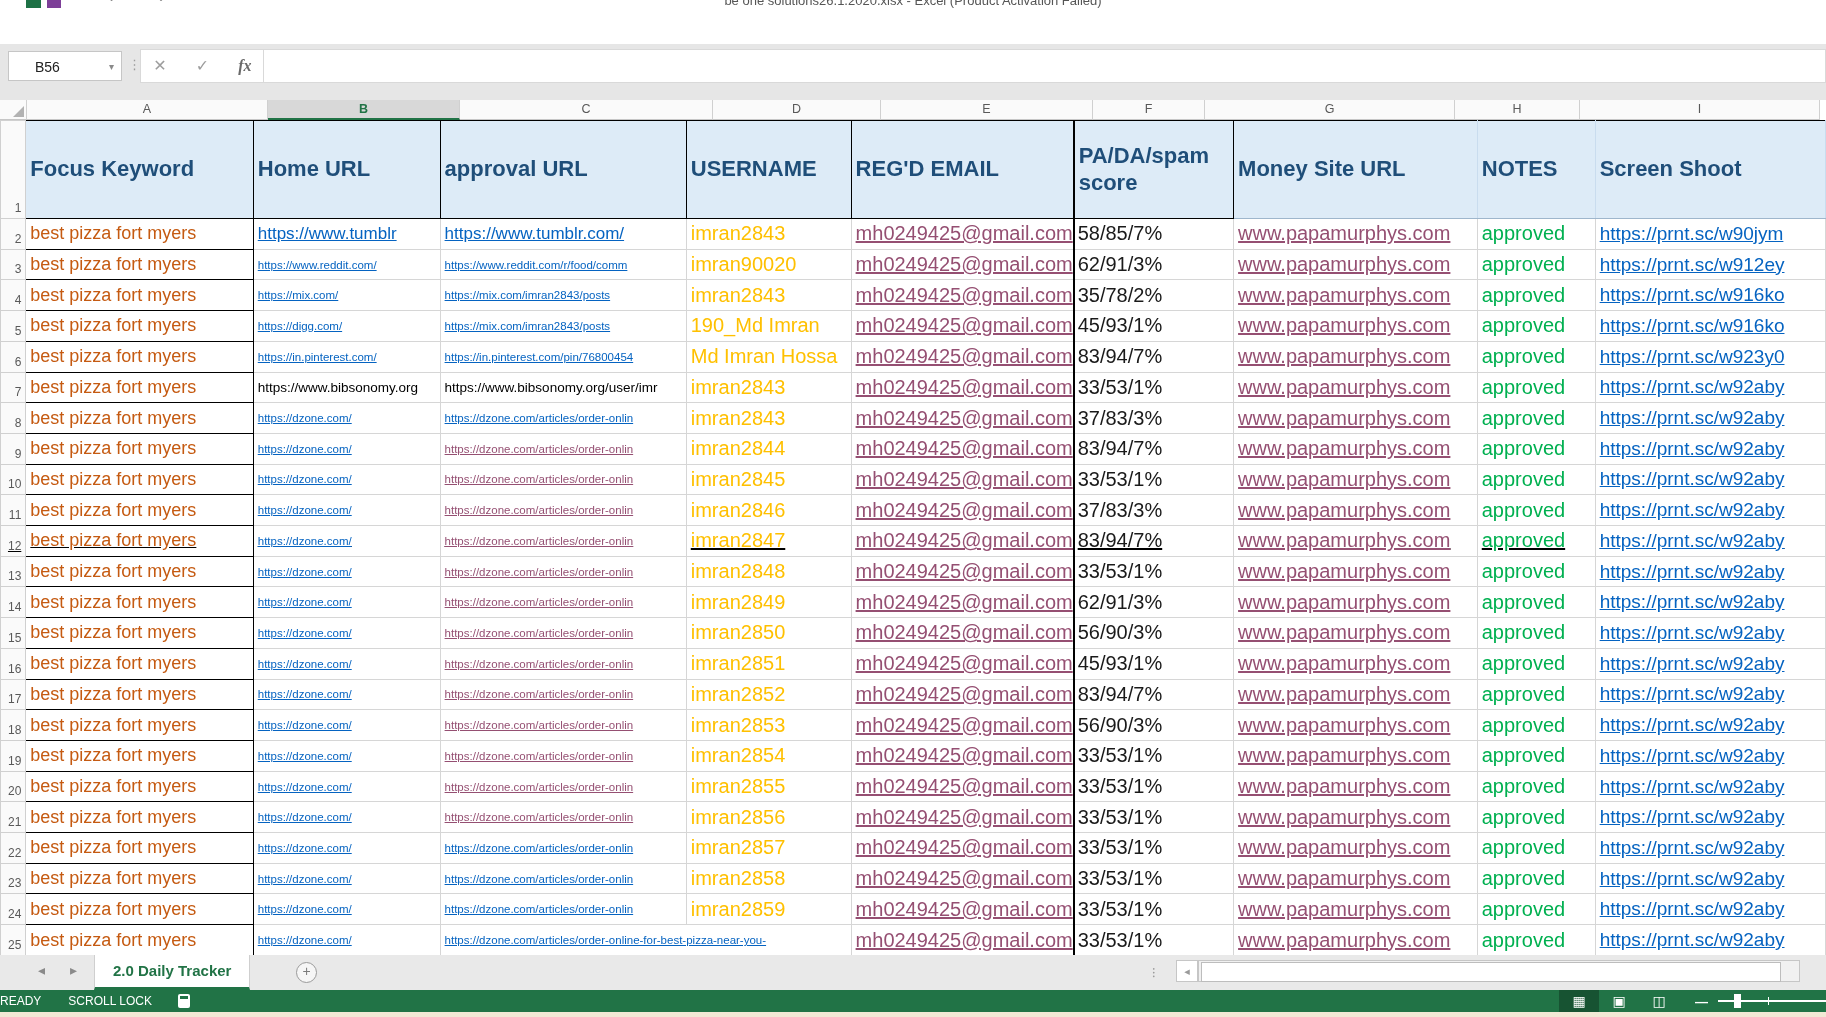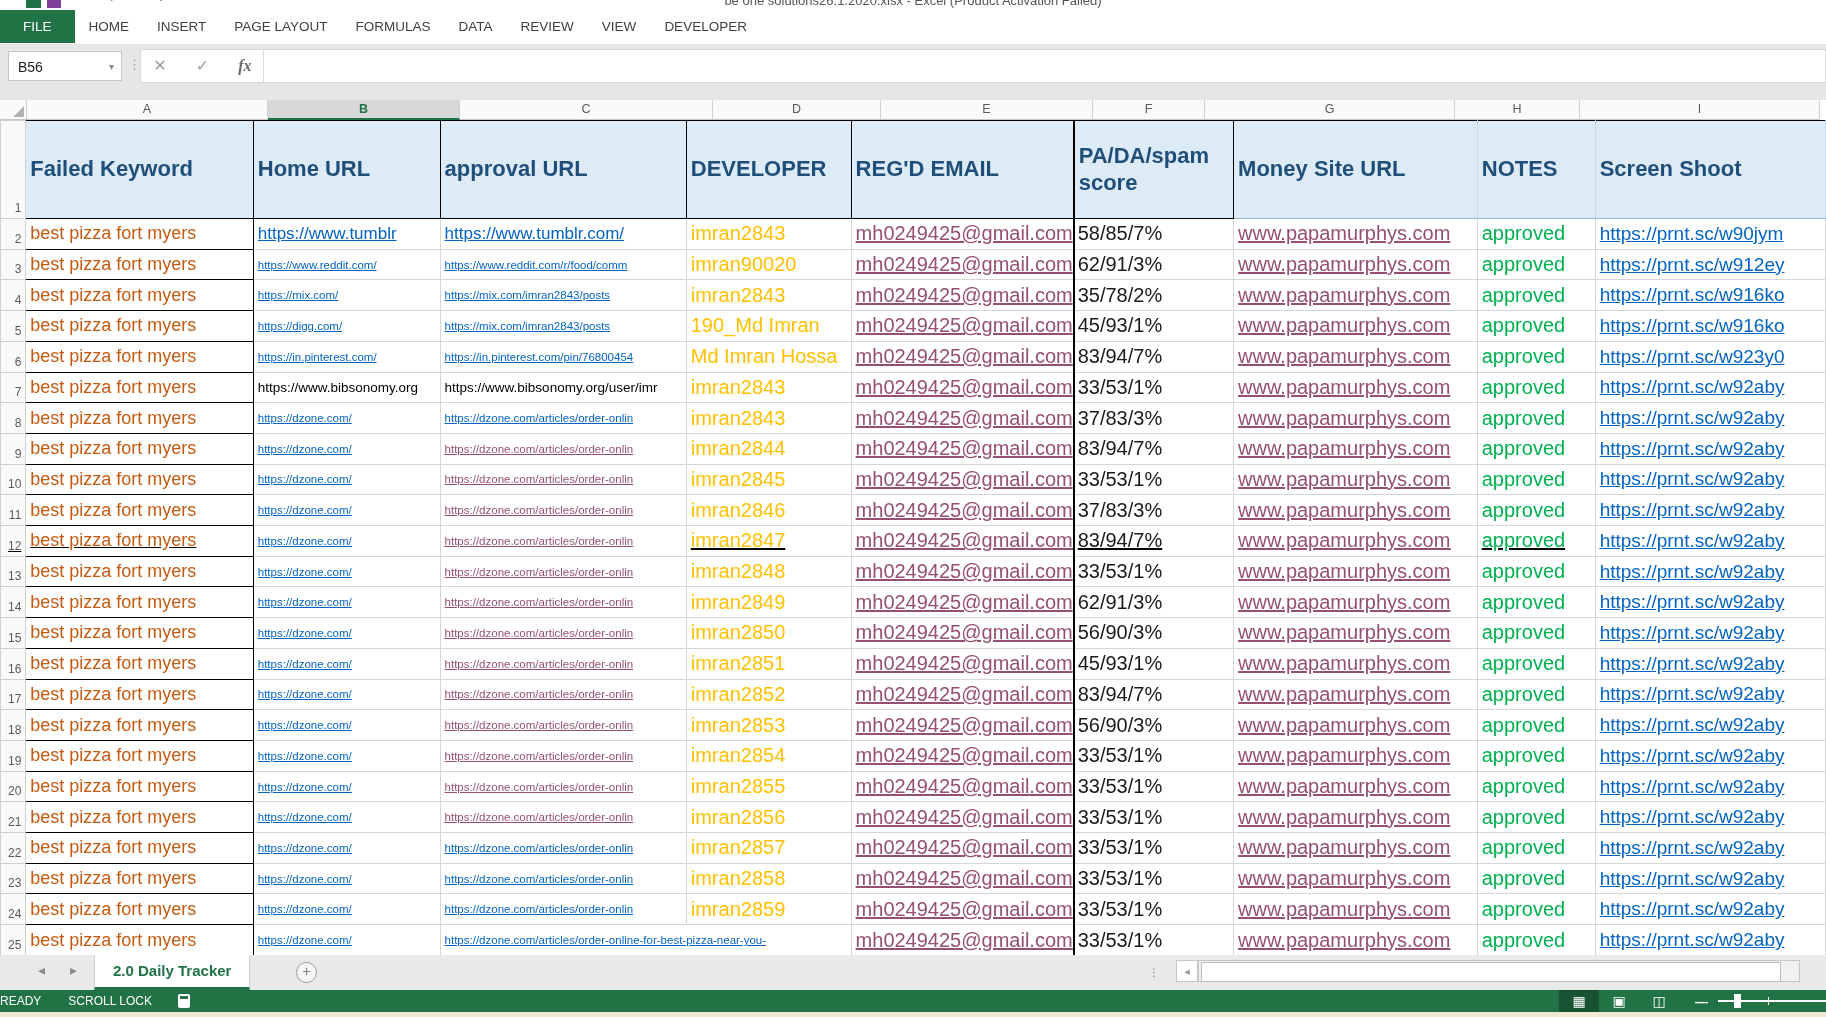--- a/index.html
+++ b/index.html
@@ -17,21 +17,21 @@
 
   
   .ribbonrow{position:absolute;left:0;top:10px;width:100%;height:34px;background:#fff;
              border-bottom:1px solid #e3e3e3;white-space:nowrap;}
   .rtab{display:inline-block;padding:0 14px;line-height:33px;font-size:13.5px;color:#3f3f3f;}
   .rtab.active{background:#217346;color:#fff;padding:0 23px;}
 
   
   .formularow{position:absolute;left:0;top:44px;width:100%;height:56px;background:#e6e6e6;}
   .namebox{position:absolute;left:8px;top:7px;width:114px;height:30px;background:#fff;
-           border:1px solid #c6c6c6;font-size:14px;line-height:30px;padding-left:9px;color:#222;box-sizing:border-box;}
+           border:1px solid #c6c6c6;font-size:14px;line-height:30px;padding-left:26px;color:#222;box-sizing:border-box;}
   .nbarrow{position:absolute;right:7px;top:0;color:#8a8a8a;font-size:10px;}
   .fdots{position:absolute;left:128px;top:13px;color:#9a9a9a;font-size:13px;}
   .fpanel{position:absolute;left:140px;top:5px;right:0;height:34px;background:#fff;
           border:1px solid #d9d9d9;box-sizing:border-box;}
   .fbtn{display:inline-block;width:38px;text-align:center;line-height:31px;color:#9d9d9d;font-size:16px;}
   .fx-fx{font-style:italic;font-family:"Liberation Serif",serif;font-weight:bold;color:#6a6a6a;text-align:center;}
   .finput{position:absolute;left:122px;top:0;right:0;bottom:0;border-left:1px solid #d9d9d9;background:#fff;
           font-size:13px;line-height:31px;padding-left:6px;color:#222;}
 
   
@@ -107,21 +107,20 @@
 <div class="app">
 
   <div class="titlebar">
     <span class="qicon qi-excel"></span>
     <span class="qicon qi-app"></span>
     <span class="qicon qi-undo">↶</span>
     <span class="qicon qi-redo">↷</span>
     <div class="title">be one solutions26.1.2020.xlsx - Excel (Product Activation Failed)</div>
   </div>
 
-  <div class="ribbonrow"><span class="rtab active">FILE</span><span class="rtab">HOME</span><span class="rtab">INSERT</span><span class="rtab">PAGE LAYOUT</span><span class="rtab">FORMULAS</span><span class="rtab">DATA</span><span class="rtab">REVIEW</span><span class="rtab">VIEW</span><span class="rtab">DEVELOPER</span></div>
 
   <div class="formularow">
     <div class="namebox">
       <span>B56</span>
       <span class="nbarrow">▾</span>
     </div>
     <div class="fdots">⋮</div>
     <div class="fpanel">
       <span class="fbtn">✕</span>
       <span class="fbtn">✓</span>
@@ -155,24 +154,24 @@
           <col style="width: 168px;">
           <col style="width: 212px;">
           <col style="width: 112px;">
           <col style="width: 250px;">
           <col style="width: 125px;">
           <col style="width: 240px;">
         </colgroup>
       <tbody>
           <tr class="r1" style="height: 98px;">
             <td class="rowhead">1</td>
-            <td class="hcell ha">Failed Keyword</td>
+            <td class="hcell ha">Focus Keyword</td>
             <td class="hcell hb">Home URL</td>
             <td class="hcell hc">approval URL</td>
-            <td class="hcell hd">DEVELOPER</td>
+            <td class="hcell hd">USERNAME</td>
             <td class="hcell he">REG'D EMAIL</td>
             <td class="hcell hf">PA/DA/spam score</td>
             <td class="hcell hg">Money Site URL</td>
             <td class="hcell hh">NOTES</td>
             <td class="hcell hi">Screen Shoot</td>
           </tr>
           <tr style="height: 30.71px;">
             <td class="rowhead">2</td>
             <td class="dc ca">best pizza fort myers</td>
             <td class="dc cb"><span class="lnk lg">https://www.tumblr</span></td>

